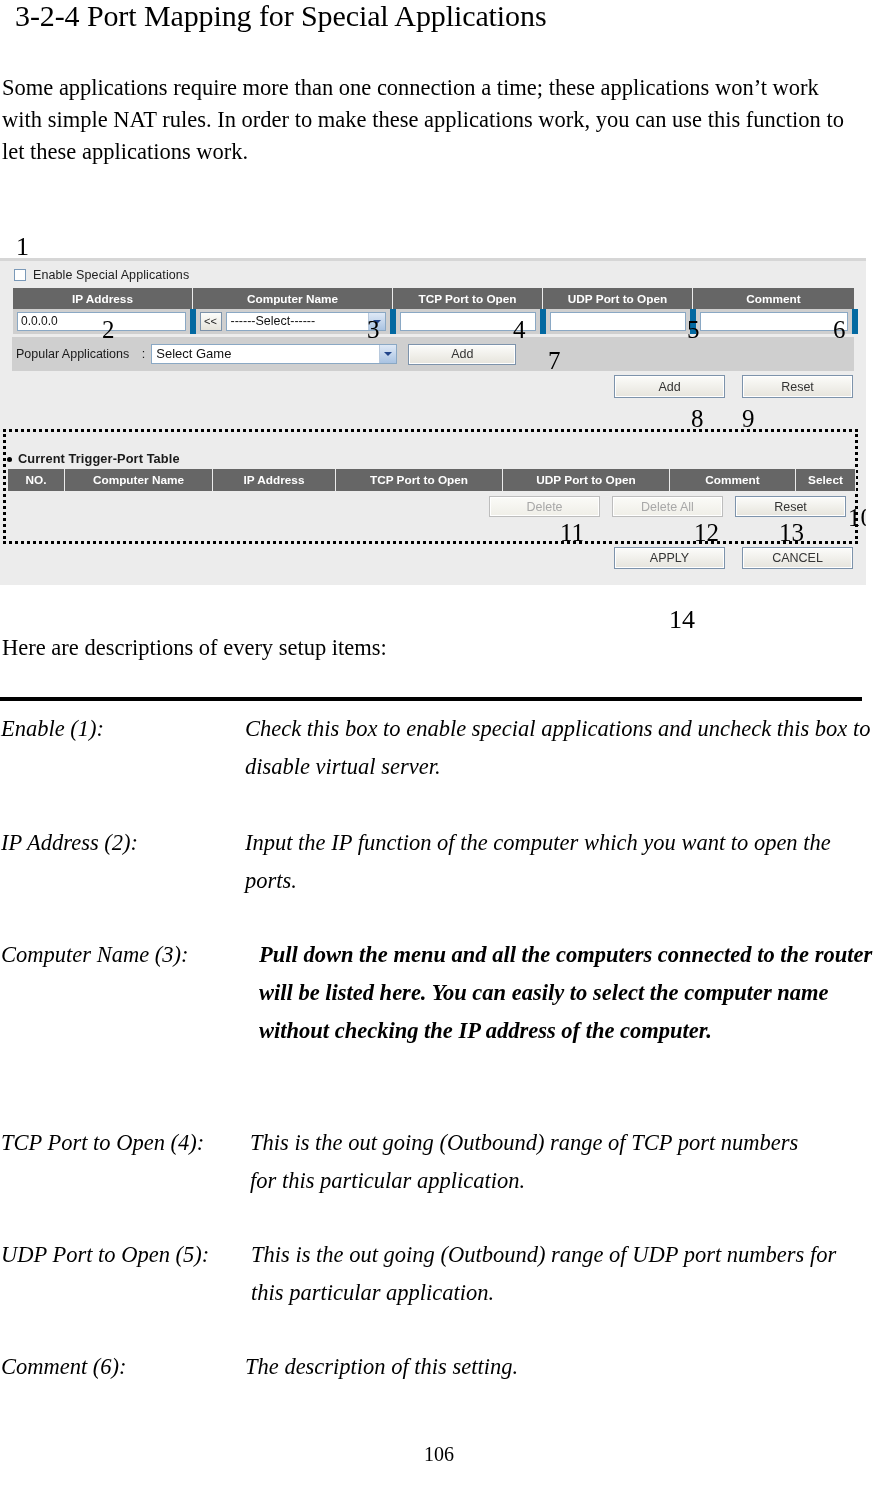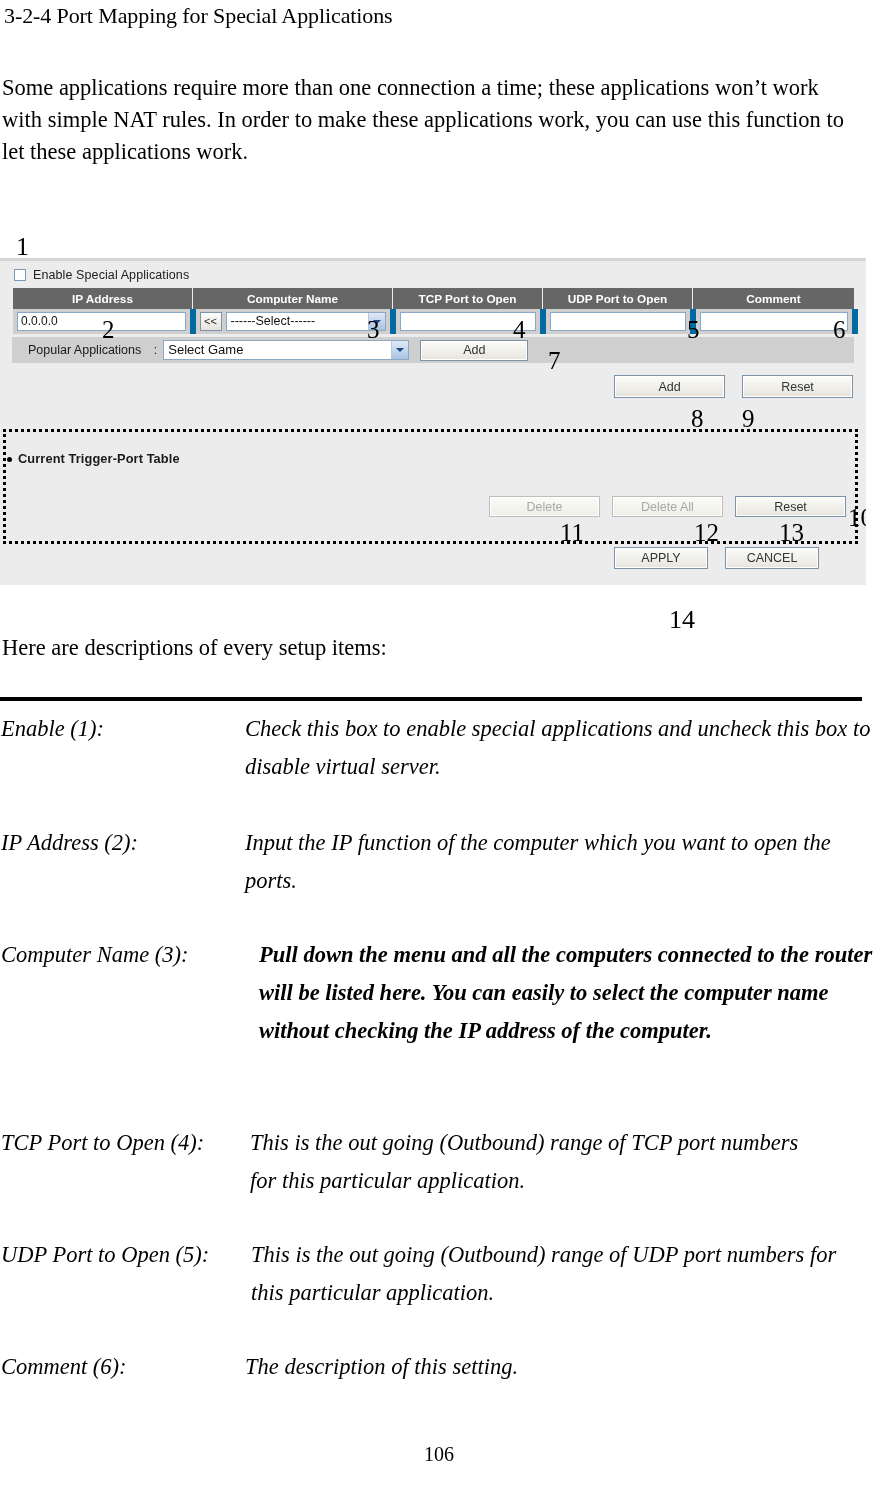--- a/index.html
+++ b/index.html
@@ -18,23 +18,23 @@
 
   
   .doc {
     position: absolute;
     left: 0;
     top: 0;
     width: 878px;
   }
   .heading {
     position: absolute;
-    left: 4px;
+    left: 15px;
     top: 2px;
-    font-size: 22px;
+    font-size: 30px;
     line-height: 28px;
     letter-spacing: -0.1px;
     white-space: nowrap;
   }
   .para {
     position: absolute;
     left: 2px;
     top: 72px;
     width: 848px;
     font-size: 22.5px;
@@ -219,25 +219,25 @@
     border-right: 4px solid transparent;
     border-top: 4px solid #21458a;
   }
 
   
   .pop-row {
     position: absolute;
     left: 12px;
     top: 79px;
     width: 842px;
-    height: 26px;
+    height: 34px;
     background: #cfcfcf;
     display: flex;
     align-items: center;
-    padding: 0 16px;
+    padding: 0 4px;
     box-sizing: border-box;
   }
   .pop-label {
     font-size: 12.5px;
     color: #1a1a1a;
     white-space: nowrap;
     margin-right: 6px;
   }
   .pop-select {
     position: relative;
@@ -327,21 +327,21 @@
     border-right: 1px solid #ececec;
     border-left: 1px solid #ececec;
     text-align: center;
     padding: 0;
   }
 
   .btnrow2 { position: absolute; left: 489px; top: 238px; display: flex; gap: 12px; }
   .btnrow2 .btn { width: 111px; height: 21px; }
 
   .btnrow3 { position: absolute; left: 614px; top: 289px; display: flex; gap: 17px; }
-  .btnrow3 .btn { width: 94px; height: 22px; }
+  .btnrow3 .btn { width: 111px; height: 22px; }
 
   
   .num {
     position: absolute;
     font-family: "Liberation Serif", serif;
     font-size: 26px;
     color: #000;
     line-height: 1;
   }
   .num-in {
@@ -471,20 +471,42 @@
   <div class="btnrow1">
     <span class="btn">Add</span>
     <span class="btn">Reset</span>
   </div>
 
   <div class="dotframe"></div>
 
   <div class="bullet"></div>
   <div class="curtitle">Current Trigger-Port Table</div>
 
+  <table class="tbl2">
+    <colgroup>
+      <col style="width:57px">
+      <col style="width:148px">
+      <col style="width:123px">
+      <col style="width:167px">
+      <col style="width:167px">
+      <col style="width:126px">
+      <col style="width:60px">
+    </colgroup>
+    <thead>
+      <tr>
+        <th>NO.</th>
+        <th>Computer Name</th>
+        <th>IP Address</th>
+        <th>TCP Port to Open</th>
+        <th>UDP Port to Open</th>
+        <th>Comment</th>
+        <th>Select</th>
+      </tr>
+    </thead>
+  </table>
 
   <div class="btnrow2">
     <span class="btn disabled">Delete</span>
     <span class="btn disabled">Delete All</span>
     <span class="btn">Reset</span>
   </div>
 
   <div class="btnrow3">
     <span class="btn">APPLY</span>
     <span class="btn">CANCEL</span>

